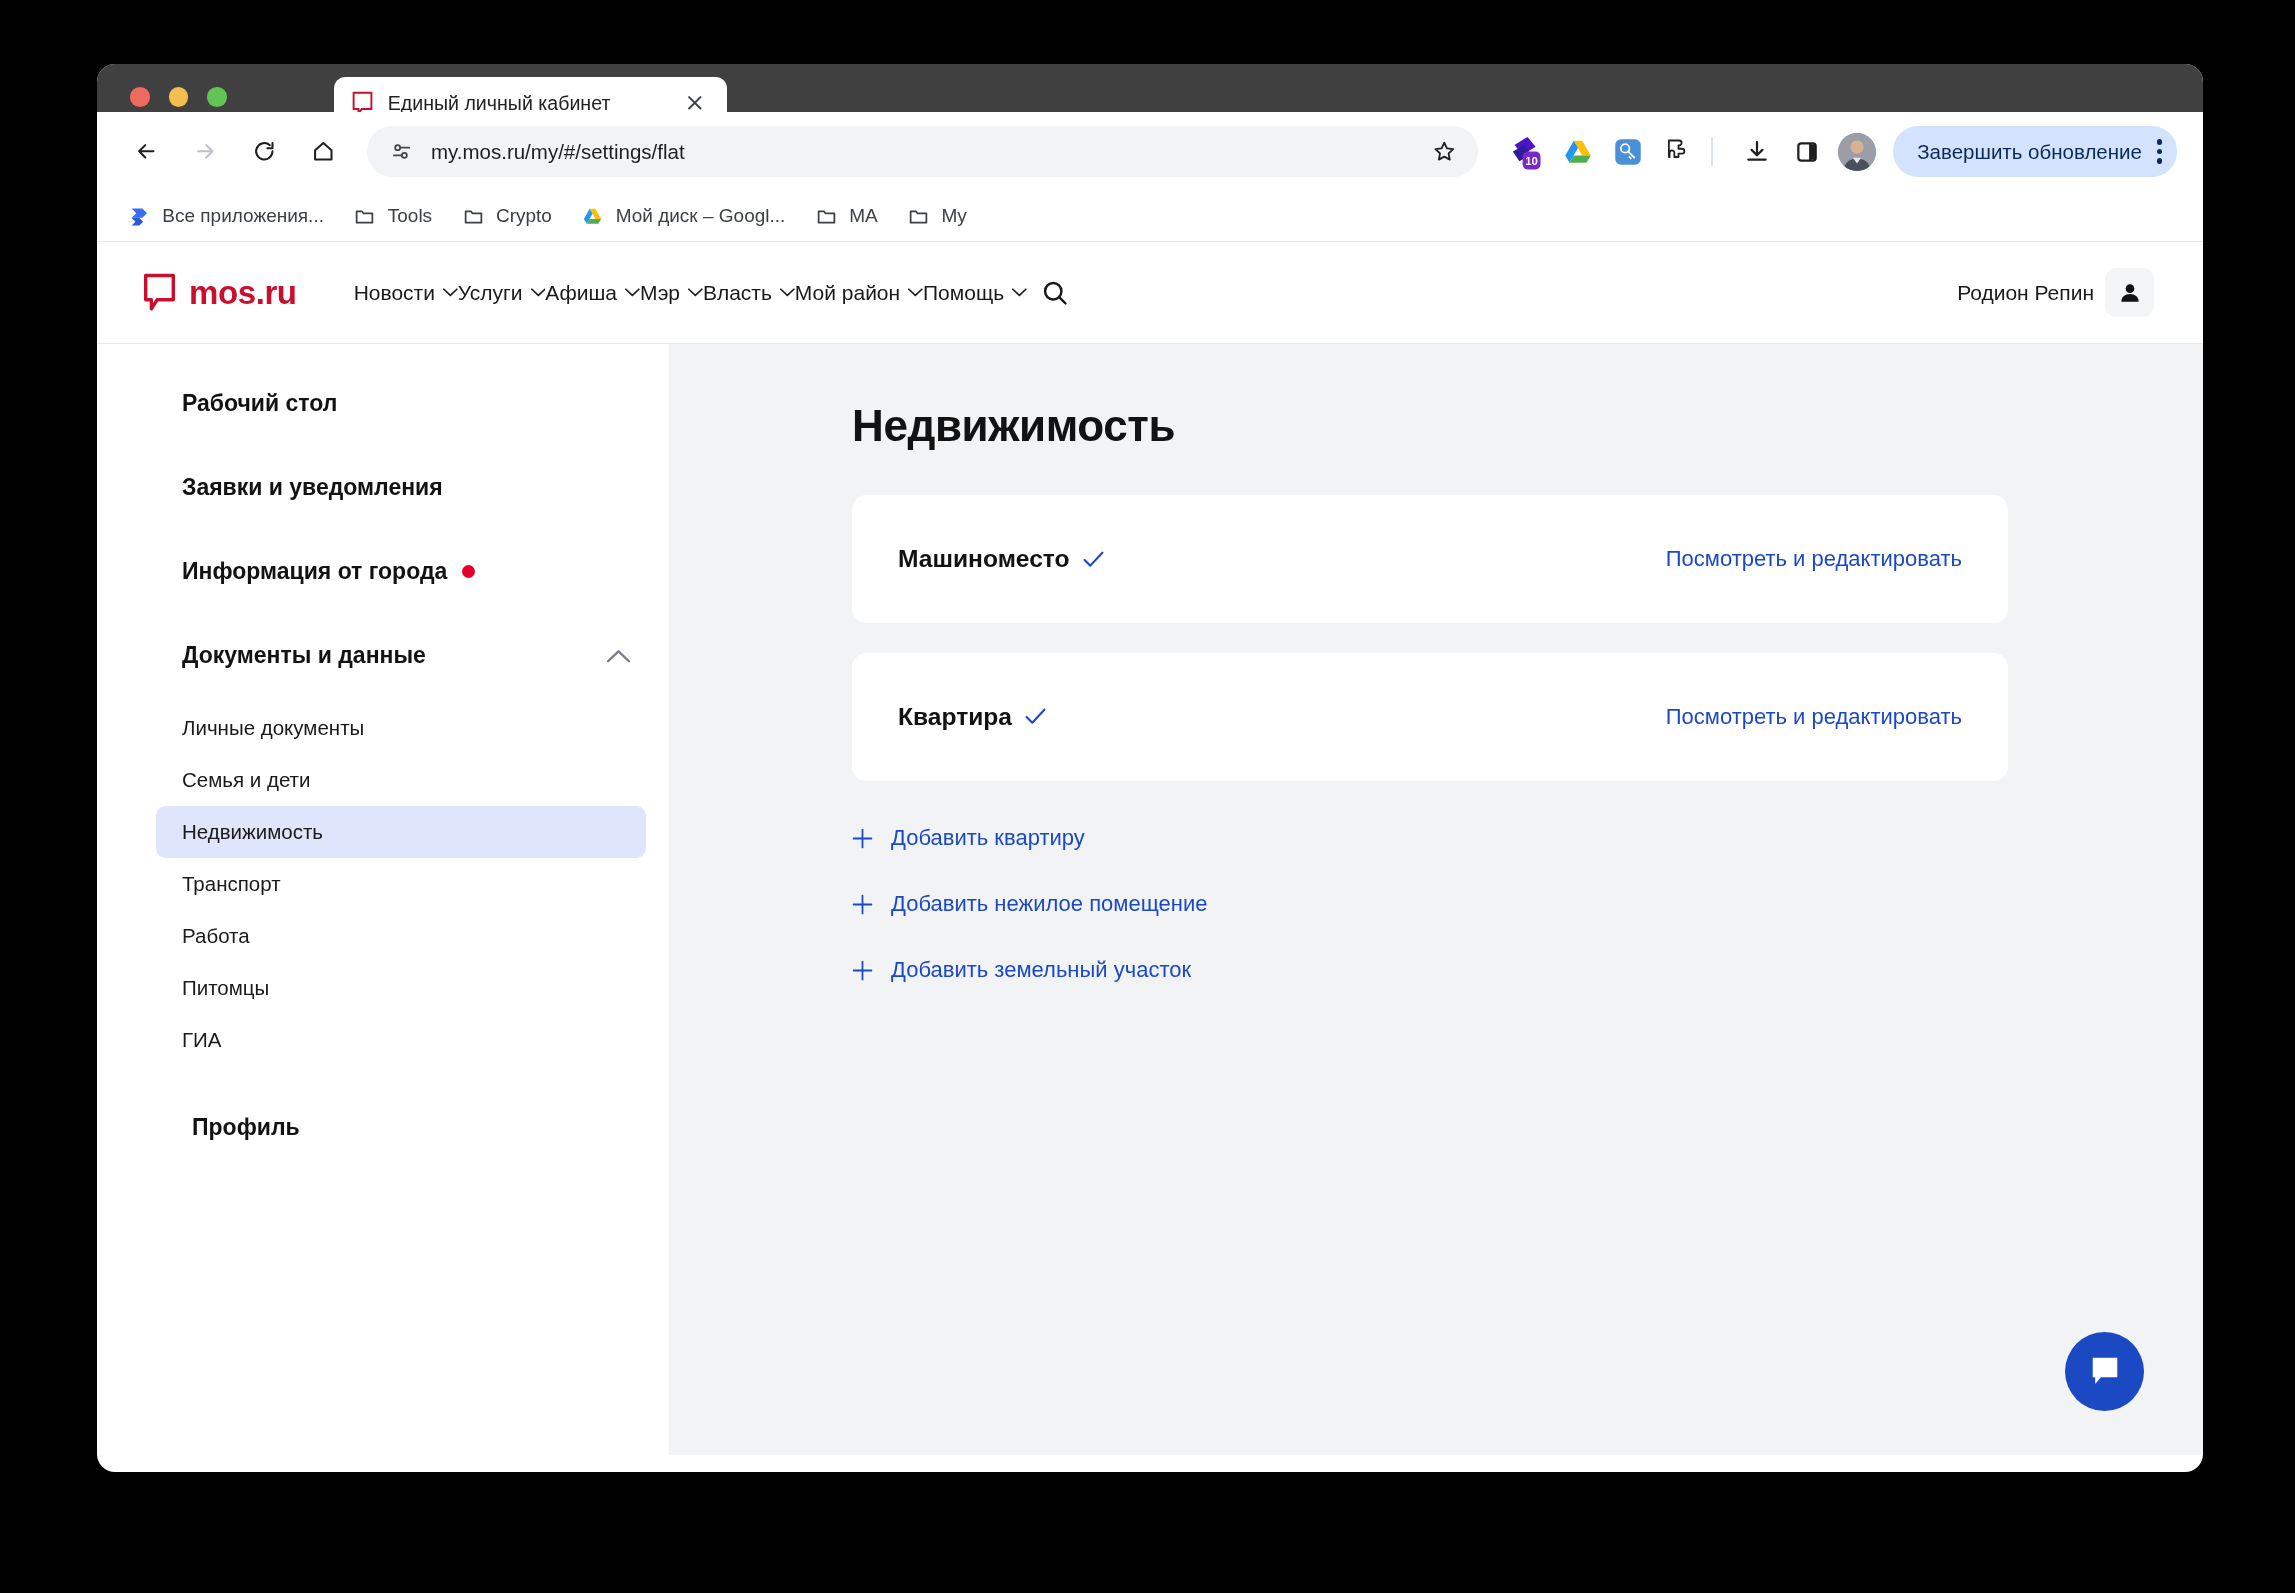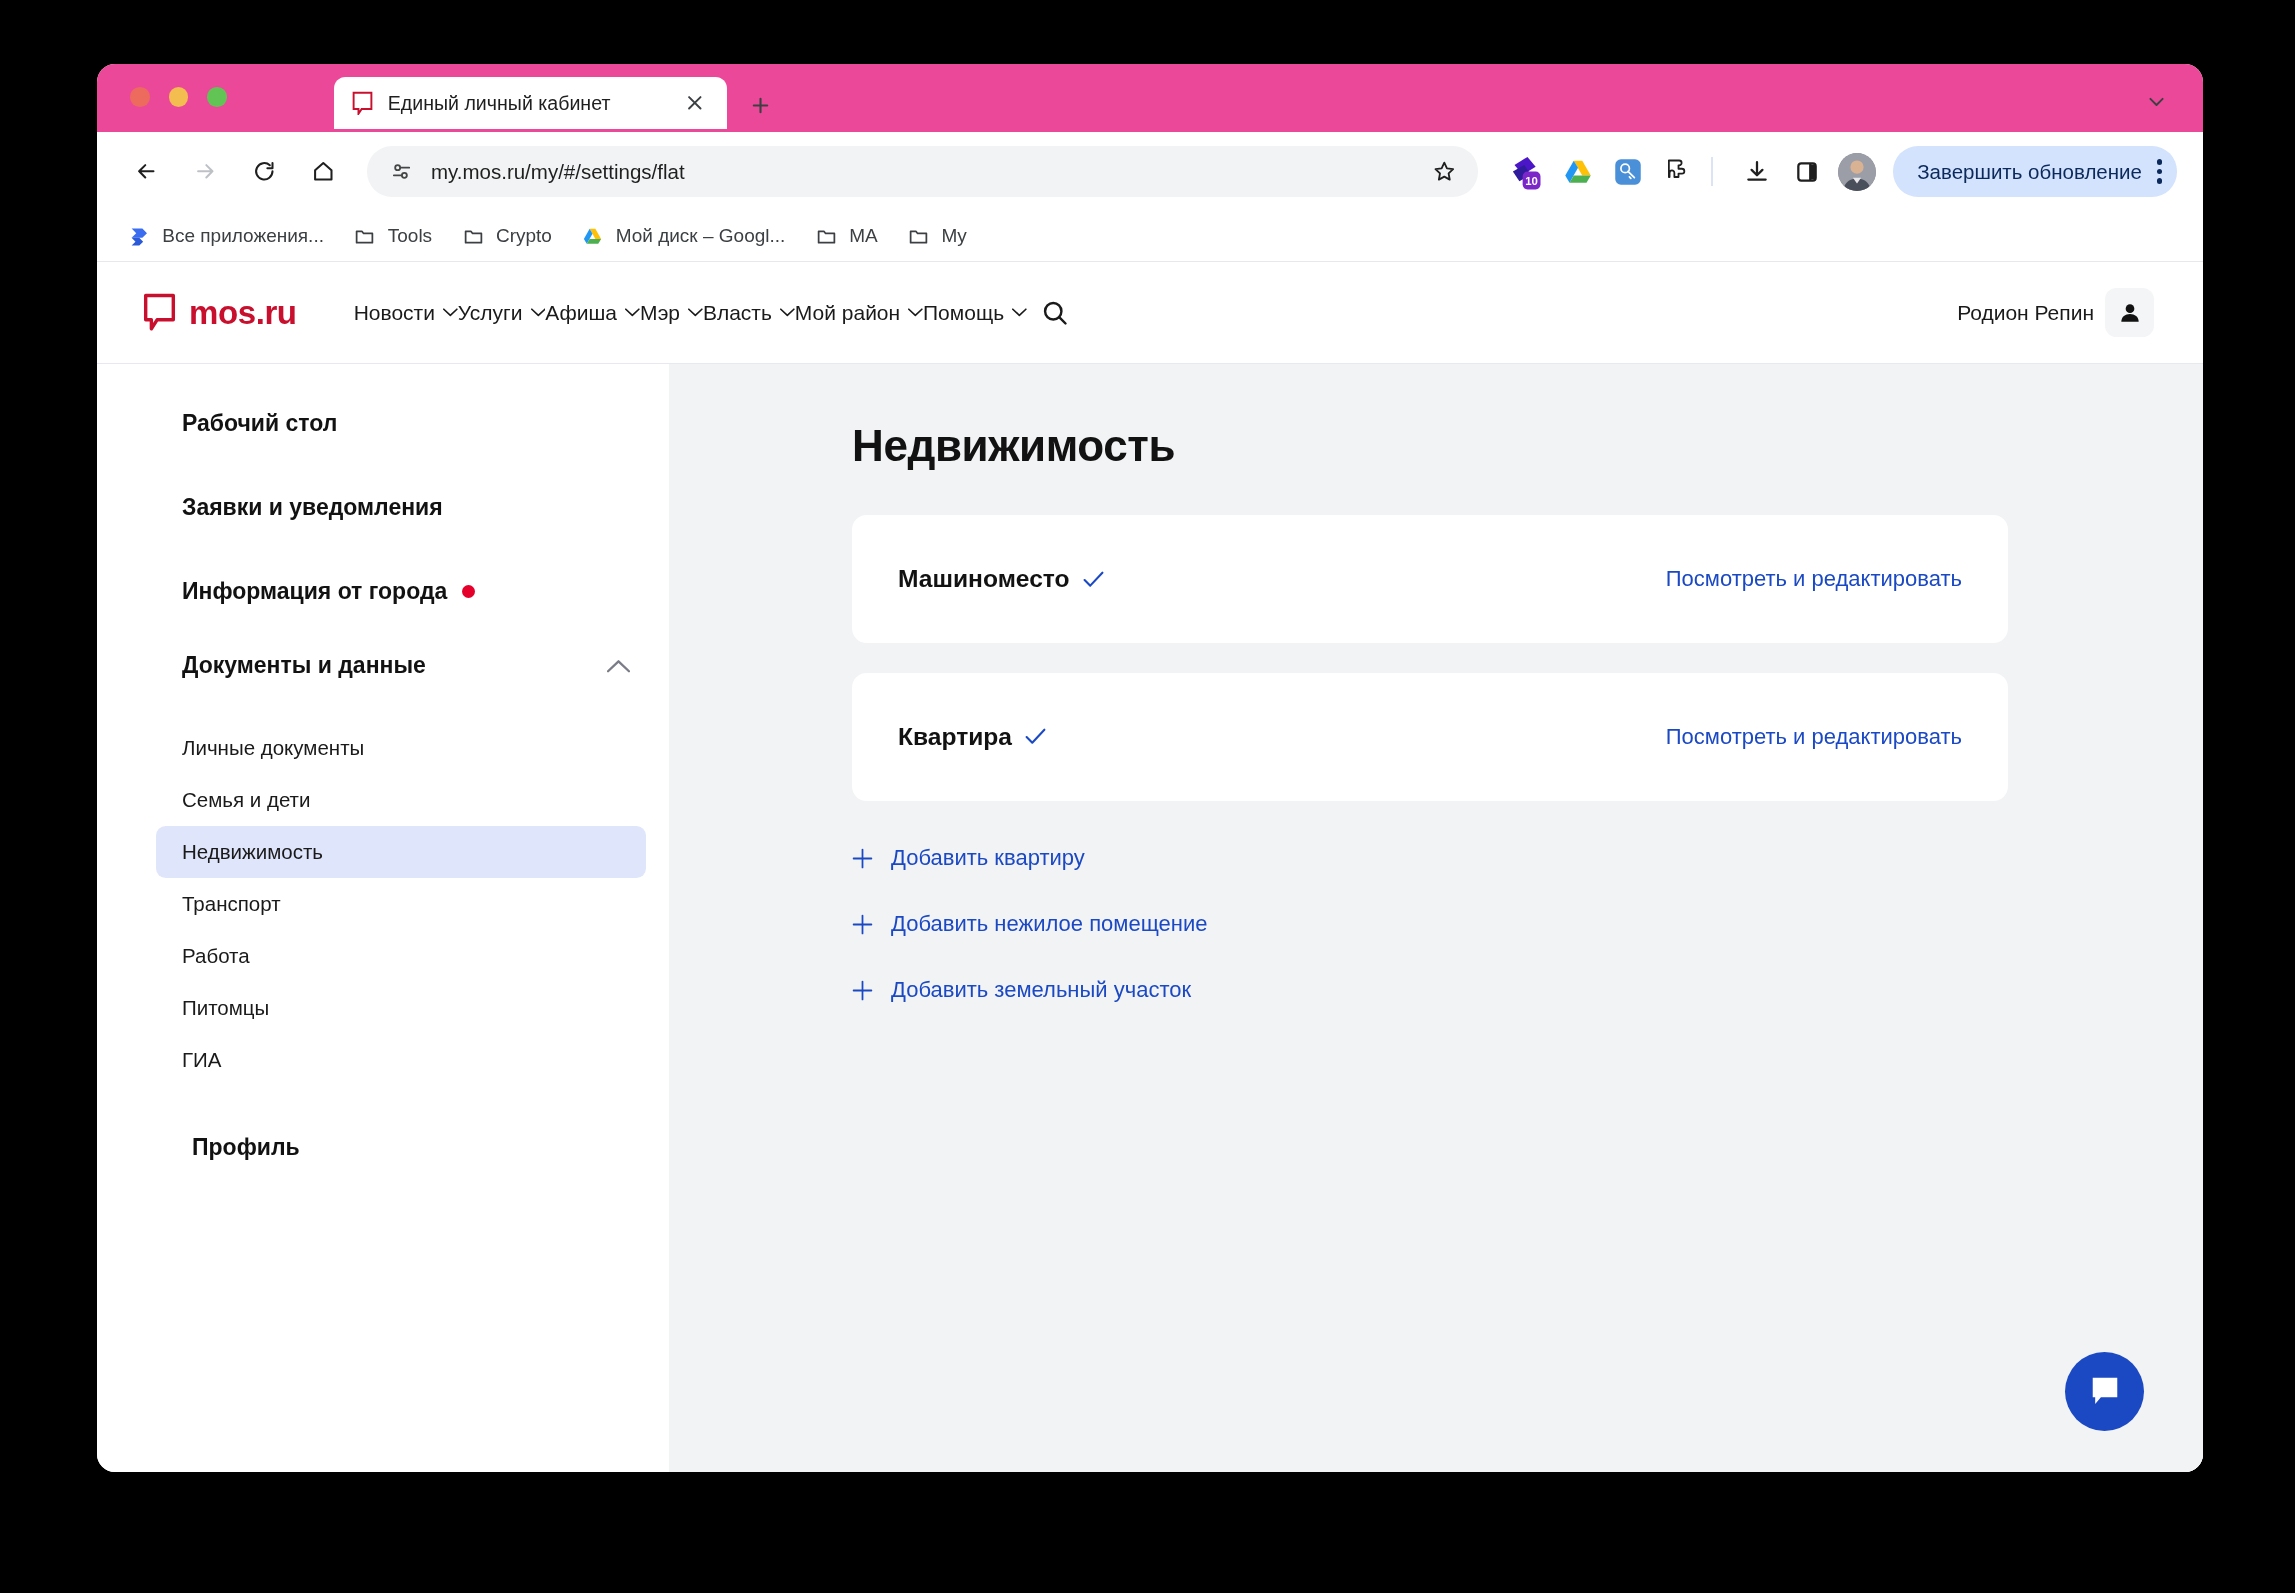--- a/index.html
+++ b/index.html
@@ -17,22 +17,22 @@
     width: 2106px; height: 1408px;
     border-radius: 18px;
     background: #ffffff;
     overflow: hidden;
     box-shadow: 0 3.3px 33px rgba(0,0,0,0.35);
   }
 
   
   .tabstrip {
     position: relative;
-    height: 68px;
-    background: #ec4899;
+    height: 48px;
+    background: #404040;
   }
   .traffic-lights {
     position: absolute; left: 33px; top: 23px;
     display: flex; gap: 19px;
   }
   .light { width: 19.6px; height: 19.6px; border-radius: 50%; }
   .light.red { background: #ec6a5e; }
   .light.yellow { background: #f4bd4f; }
   .light.green { background: #61c454; }
 
@@ -191,21 +191,21 @@
     padding: 0 49px; height: 47px; display: flex; align-items: center;
     margin-bottom: 37px;
   }
   .side-main.with-dot::after {
     content: ""; width: 13px; height: 13px; border-radius: 50%;
     background: #e4002b; margin-left: 14.7px; display: block;
   }
   .side-group {
     font-size: 23px; font-weight: bold; color: #121212;
     padding: 0 39px 0 49px; height: 47px;
-    display: flex; align-items: flex-start; justify-content: space-between;
+    display: flex; align-items: center; justify-content: space-between;
     margin-bottom: 23px;
   }
   .side-sub {
     font-size: 20.5px; color: #1a1a1a;
     height: 52px; display: flex; align-items: center;
     padding: 0 49px; margin: 0 23px 0 23px;
     border-radius: 9.8px;
     padding-left: 26px;
   }
   .side-sub.active { background: #dfe5fa; }

